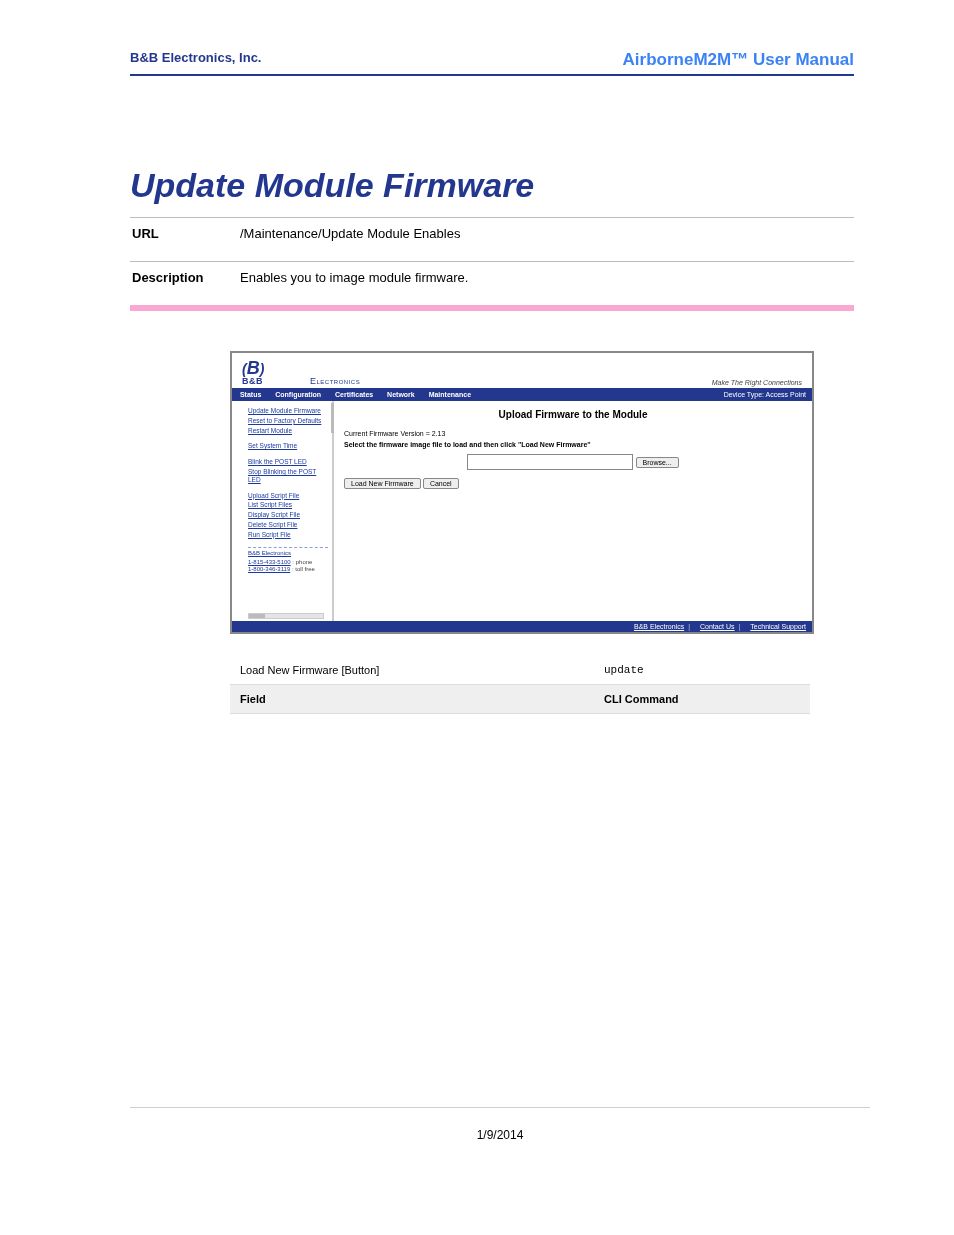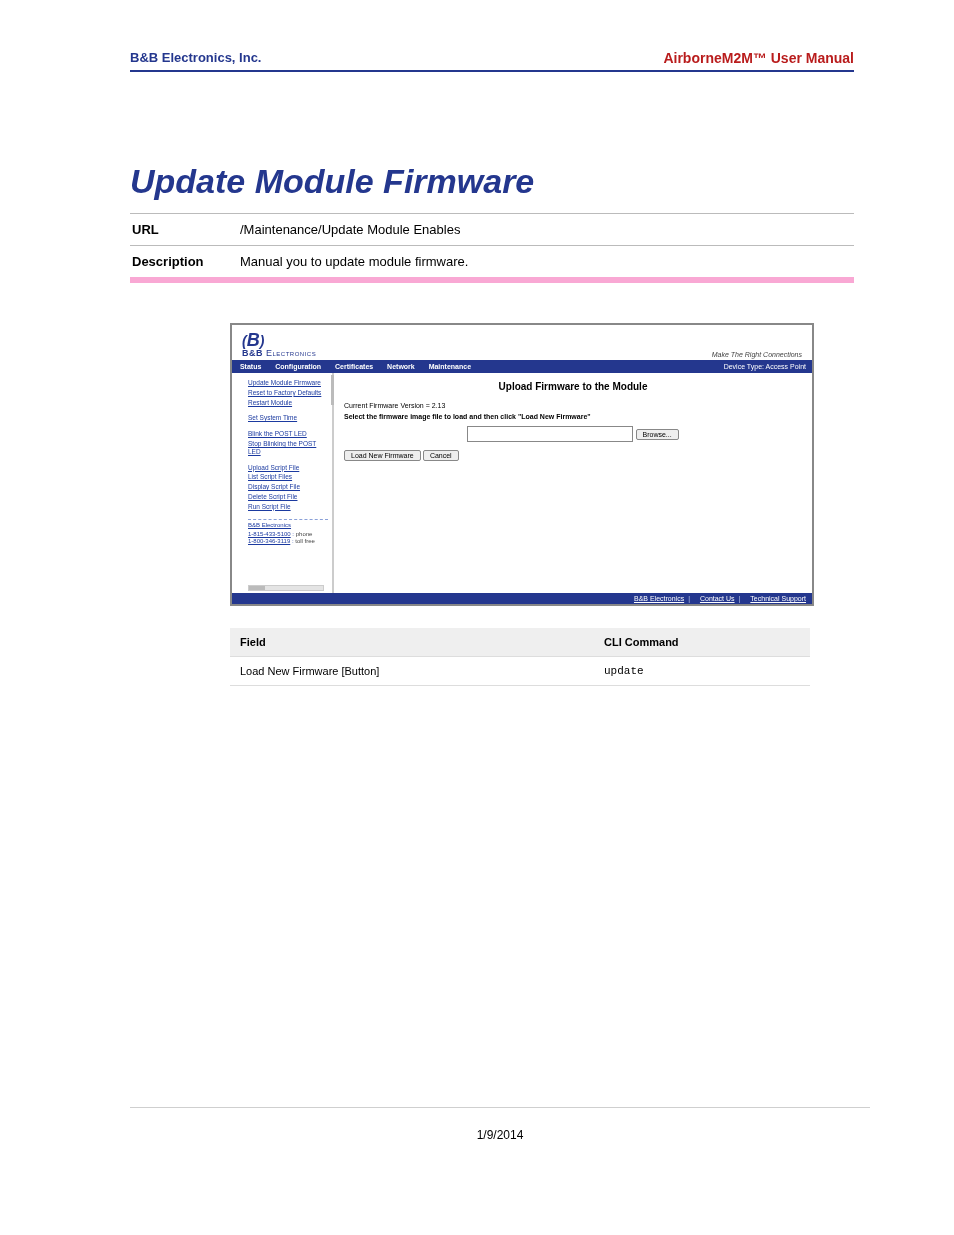--- a/index.html
+++ b/index.html
@@ -22,40 +22,40 @@
     border-bottom: 2px solid #24378e;
     padding-bottom: 4px;
     margin-bottom: 90px;
   }
   .header-left {
     color: #24378e;
     font-weight: bold;
     font-size: 13px;
   }
   .header-right {
-    color: #b91c1c;
-    font-weight: bold;
-    font-size: 14px;
+    color: #3b82f6;
+    font-weight: bold;
+    font-size: 17px;
   }
   h1.page-title {
     color: #24378e;
     font-style: italic;
     font-weight: bold;
     font-size: 34px;
     margin: 0 0 12px 0;
     font-family: Arial, sans-serif;
   }
   .meta-table {
     width: 100%;
     border-collapse: collapse;
     margin-bottom: 40px;
   }
   .meta-table td {
     border-top: 1px solid #bbb;
-    padding: 8px 6px 8px 2px;
+    padding: 8px 6px 20px 2px;
     font-size: 13px;
   }
   .meta-table tr:last-child td {
     border-bottom: 6px solid #f9a8d4;
   }
   .meta-table td.mk {
     width: 100px;
     font-weight: bold;
   }
 
@@ -82,21 +82,21 @@
     font-size: 18px;
     font-style: italic;
   }
   .logo-b-par { color:#24378e; font-style: italic; font-weight:bold; font-size:14px;}
   .logo-txt {
     color: #24378e;
     font-weight: bold;
     font-size: 9px;
     letter-spacing: 0.5px;
   }
-  .logo-txt .elec { font-weight: normal; font-variant: small-caps; }
+  .logo-txt .elec { font-weight: normal; font-variant: small-caps; margin-left: 44px; }
   .tagline { color:#444; font-size: 7px; font-style: italic; }
 
   .navbar {
     background: #24378e;
     color: #fff;
     display: flex;
     justify-content: space-between;
     padding: 3px 6px;
     font-size: 7px;
   }
@@ -212,21 +212,21 @@
   <h1 class="page-title">Update Module Firmware</h1>
 
   <table class="meta-table">
     <tbody>
         <tr>
       <td class="mk">URL</td>
       <td>/Maintenance/Update Module Enables</td>
     </tr>
     <tr>
       <td class="mk">Description</td>
-      <td>Manual you to update module firmware.</td>
+      <td>Enables you to image module firmware.</td>
     </tr>
   </tbody>
     </table>
 
   <div class="ui-outer">
     <div class="ui-logo-row">
       <div class="logo-block">
         <div>
           <span class="logo-b-par">(</span><span class="logo-b">B</span><span class="logo-b-par">)</span>
         </div>
@@ -299,26 +299,26 @@
     <div class="ui-footer">
       <a>B&amp;B Electronics</a><span class="sep">|</span>
       <a>Contact Us</a><span class="sep">|</span>
       <a>Technical Support</a>
     </div>
   </div>
 
   <table class="cli-table">
     <tbody>
         <tr>
+      <td>Load New Firmware [Button]</td>
+      <td class="mono">update</td>
+    </tr>
+    <tr>
       <th>Field</th>
       <th>CLI Command</th>
-    </tr>
-    <tr>
-      <td>Load New Firmware [Button]</td>
-      <td class="mono">update</td>
     </tr>
   </tbody>
     </table>
 
   <div class="doc-footer">
     <div class="bottom-rule" style="margin-top:0"></div>
     <div class="foot-date">1/9/2014</div>
   </div>
 
 </div>

